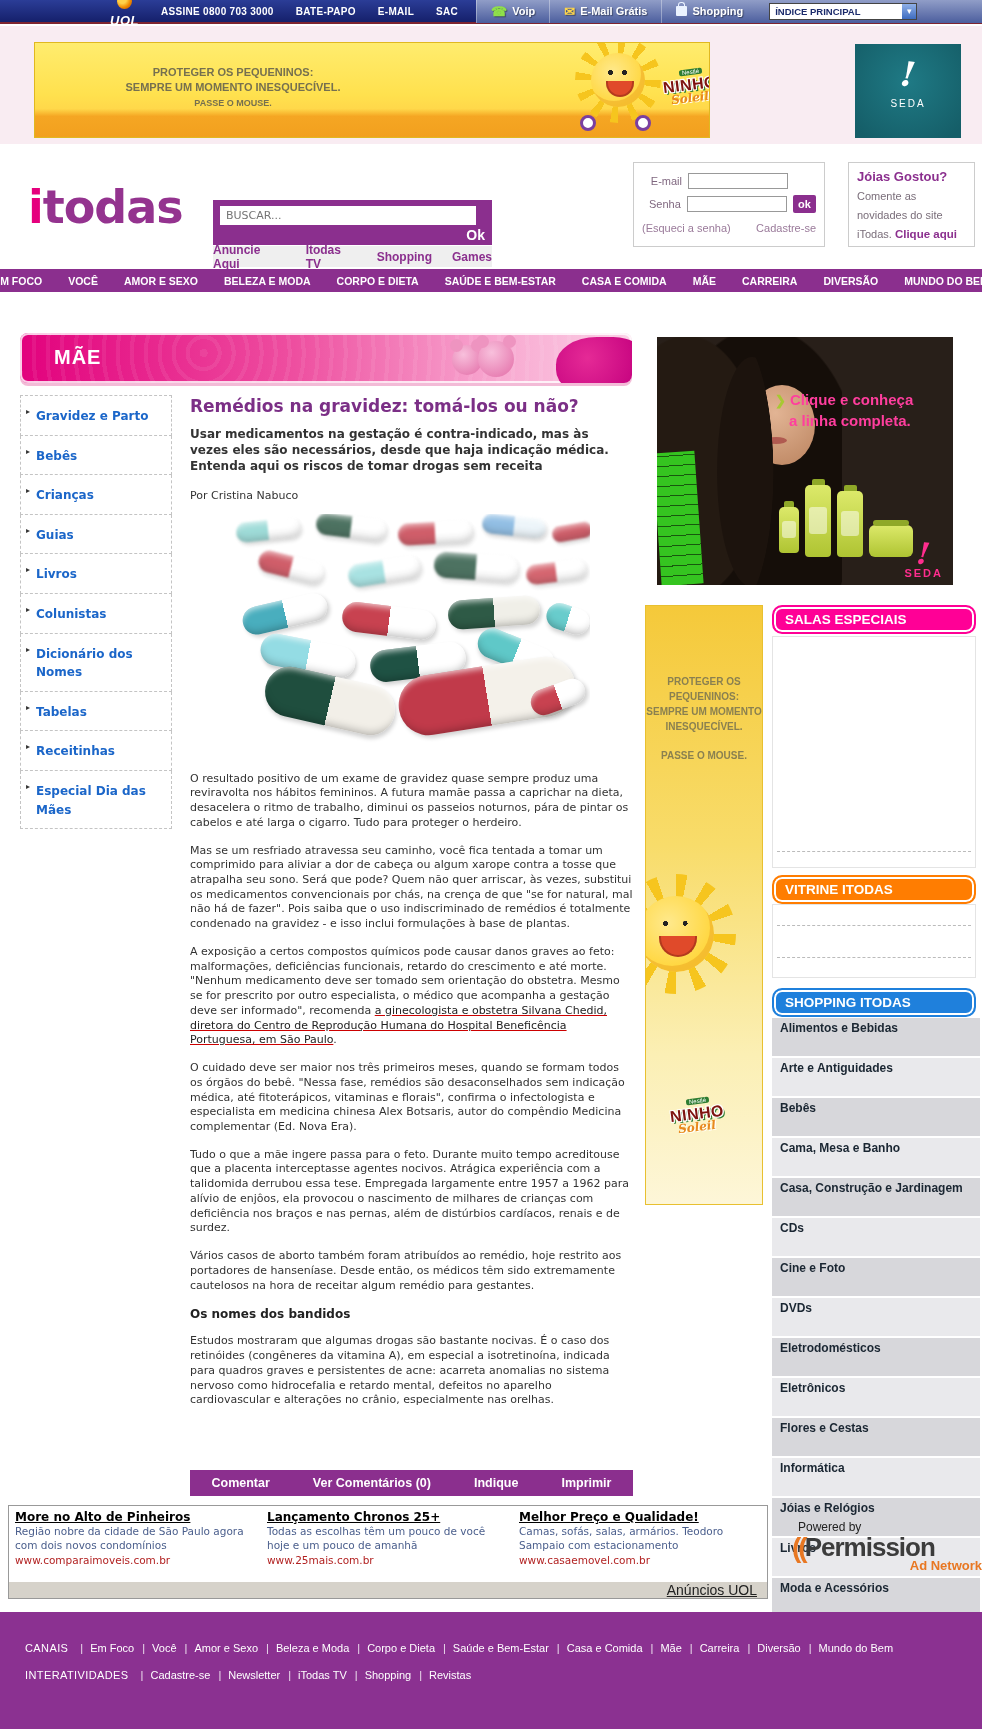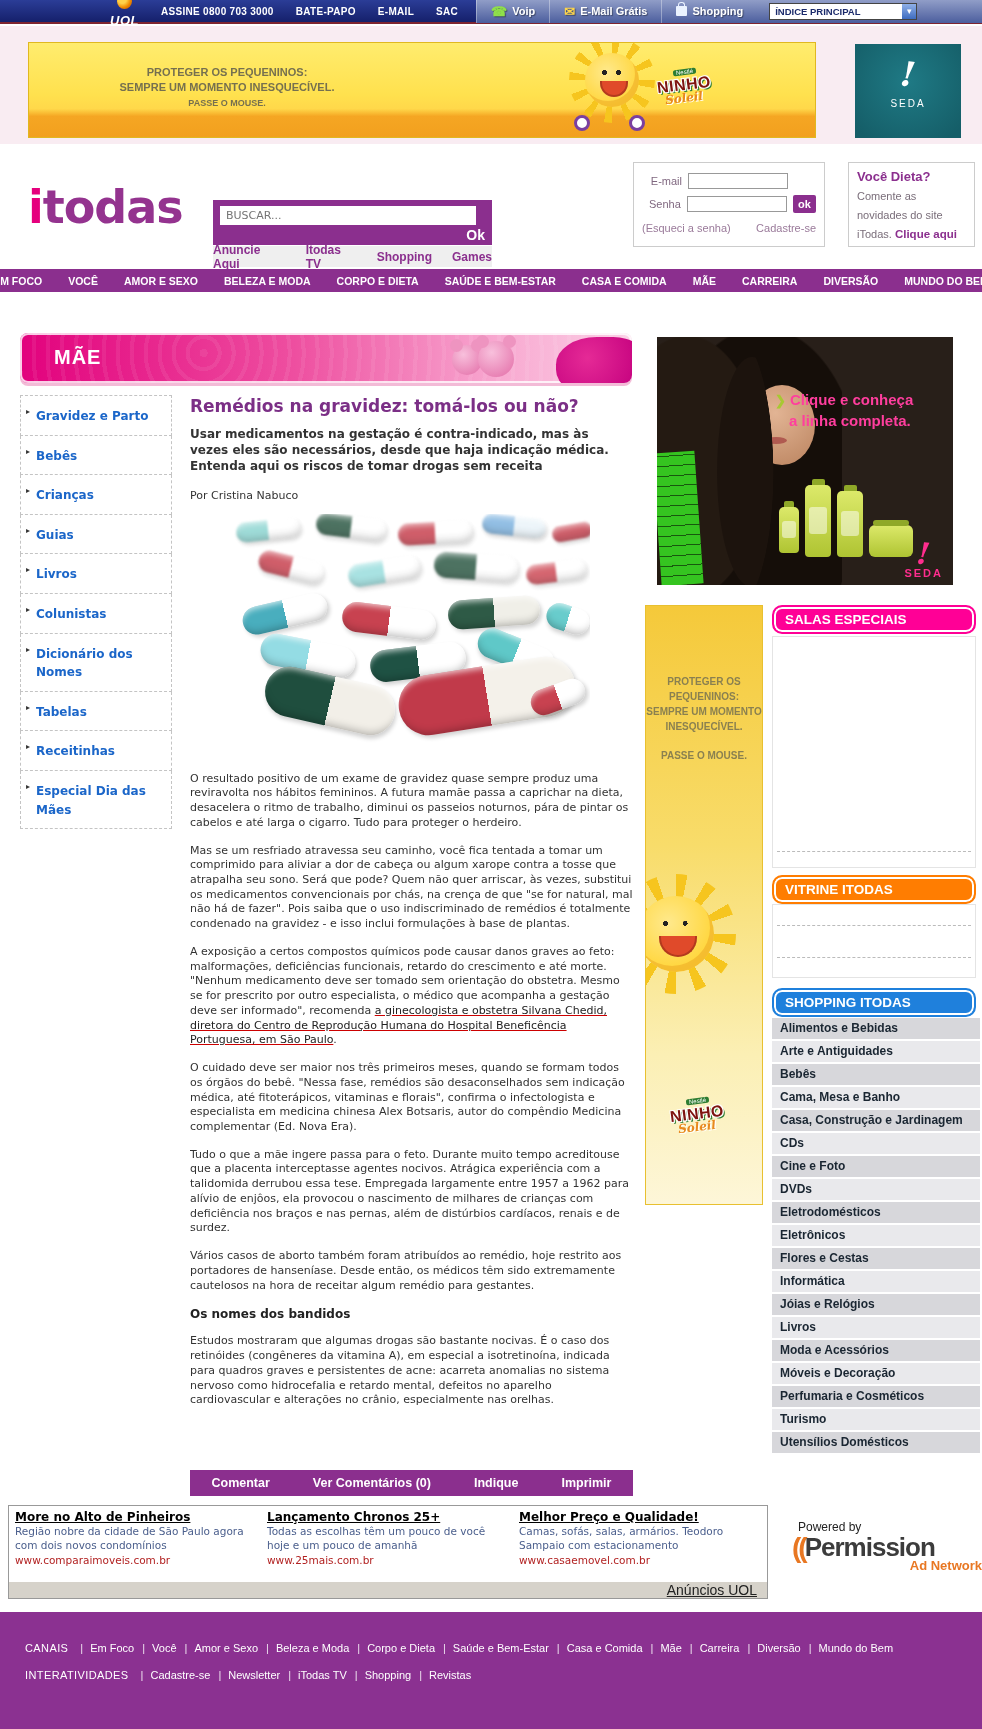--- a/index.html
+++ b/index.html
@@ -27,21 +27,21 @@
   .bag-icon::before { content:''; position:absolute; top:-4px; left:2px; width:5px; height:5px;
     border:1px solid #EAF2FF; border-bottom:none; border-radius:3px 3px 0 0; }
   .index-select { margin-left:12px; width:148px; height:17px; background:#fff; border:1px solid #444;
     display:flex; align-items:center; justify-content:space-between; padding-left:5px; cursor:pointer; }
   .index-select .sel-label { color:#1A2A6B; font-size:9.5px; font-weight:bold; }
   .sel-arrow { width:14px; height:15px; background:linear-gradient(#8FB0E8,#3E6CC0); color:#fff;
     font-size:9px; display:flex; align-items:center; justify-content:center; }
 
   
   .pinkstrip { position:absolute; left:0; top:26px; width:982px; height:118px; background:#F9ECF2; }
-  .ninho-top { position:absolute; left:28px; top:42px; width:788px; height:96px; overflow:hidden;
+  .ninho-top { position:absolute; left:34px; top:42px; width:676px; height:96px; overflow:hidden;
     background:linear-gradient(#FFEC6E 0%, #FFE14E 55%, #FFD84A 70%, #F5A623 78%, #F2A01E 100%); border:1px solid #E0B820; }
   .ninho-top .btxt { position:absolute; left:48px; top:22px; width:300px; text-align:center;
     color:#76704F; font-weight:bold; }
   .btxt .l1, .btxt .l2 { font-size:11px; line-height:15px; }
   .btxt .l3 { font-size:9px; margin-top:3px; }
   .sun { position:absolute; border-radius:50%;
     background:radial-gradient(circle 2.5px at 36% 36%, #222 97%, rgba(0,0,0,0) 100%),
                radial-gradient(circle 2.5px at 62% 36%, #222 97%, rgba(0,0,0,0) 100%),
                radial-gradient(circle at 40% 35%, #FFE98C, #FFD63C 70%);
     box-shadow:inset -4px -6px 0 rgba(232,160,32,.45); z-index:2; }
@@ -169,21 +169,21 @@
 
   
   .panel-head { position:absolute; width:204px; border-radius:10px; color:#fff; font-weight:bold; font-size:13.5px;
     padding:5px 0 5px 11px; box-shadow:inset 0 0 0 2px #fff; cursor:pointer; }
   .ph-pink { background:#FF0096; border:2px solid #FF0096; }
   .ph-orange { background:#FF7D01; border:2px solid #FF7D01; }
   .ph-blue { background:#1F80DC; border:2px solid #1F80DC; }
   .slotbox { position:absolute; width:204px; background:#fff; border:1px solid #E4E4E4; }
   .dash { position:absolute; left:4px; right:4px; border-top:1px dashed #BBB; }
   .shoplist { position:absolute; left:772px; top:1018px; width:208px; }
-  .shop-row { height:21px; margin-bottom:2px; padding:3px 0 0 8px; font-size:12px; font-weight:bold; color:#1A2632; cursor:pointer; }
+  .shop-row { height:38px; margin-bottom:2px; padding:3px 0 0 8px; font-size:12px; font-weight:bold; color:#1A2632; cursor:pointer; }
   .shop-row:nth-child(odd) { background:#D7D7DB; }
   .shop-row:nth-child(even) { background:#E9E9EC; }
 
   
   .adsbox { position:absolute; left:8px; top:1505px; width:760px; height:94px; border:1px solid #999; background:#fff; }
   .ads-cols { display:flex; padding:4px 6px 0; gap:10px; height:76px; }
   .ad-col { width:33%; font-family:"DejaVu Sans", sans-serif; cursor:pointer; }
   .ad-title { font-size:12px; font-weight:bold; color:#000; text-decoration:underline; }
   .ad-text { font-size:10.5px; color:#4A5E8C; line-height:1.32; margin-top:1px; }
   .ad-url { font-size:10.5px; color:#B22222; margin-top:1px; }
@@ -287,21 +287,21 @@
         <label>Senha</label>
         <input type="password" style="">
         <button class="ok-btn">ok</button>
       </div>
       <div class="login-links">
         <span>(Esqueci a senha)</span>
         <span>Cadastre-se</span>
       </div>
     </div>
     <div class="gostoubox">
-      <div class="gostou-title">Você Dieta?</div>
+      <div class="gostou-title">Jóias Gostou?</div>
       <span class="gostou-text">Comente as novidades do site iTodas. </span>
       <span class="gostou-cta">Clique aqui</span>
     </div>
   </div>
 
   <nav class="mainnav">
     <span>EM FOCO</span>
     <span>VOCÊ</span>
     <span>AMOR E SEXO</span>
     <span>BELEZA E MODA</span>

